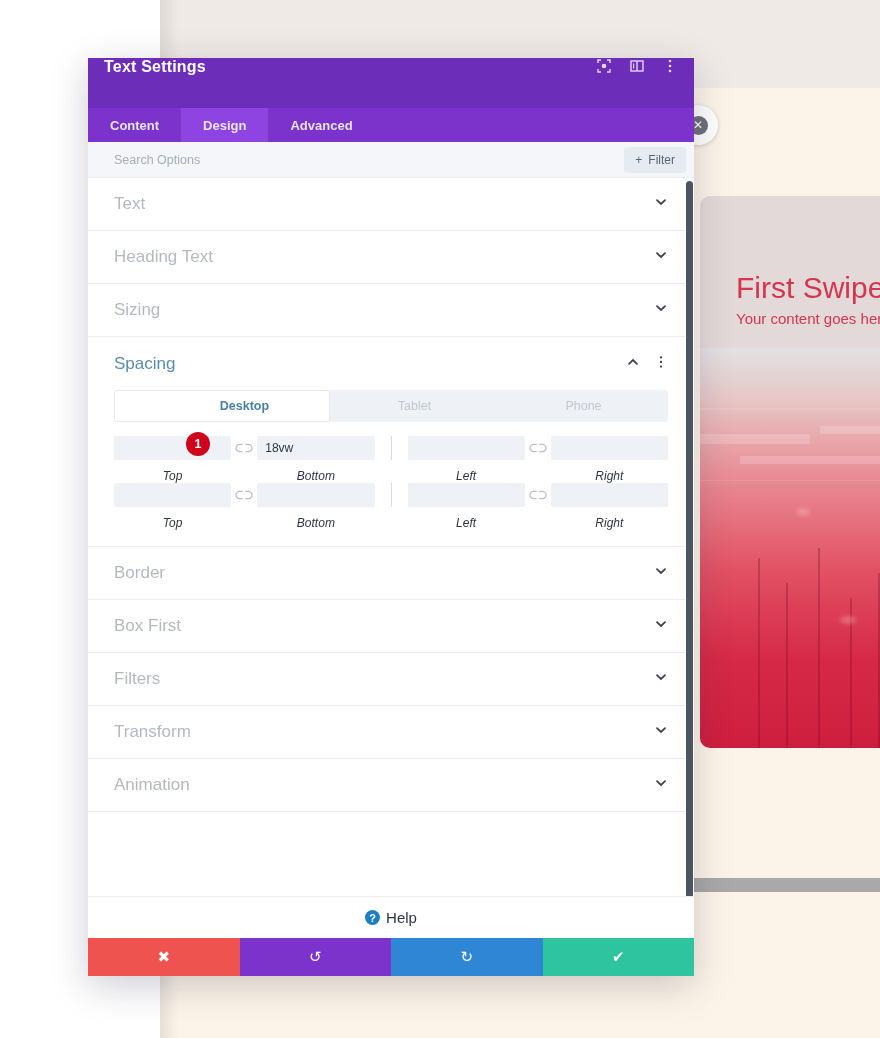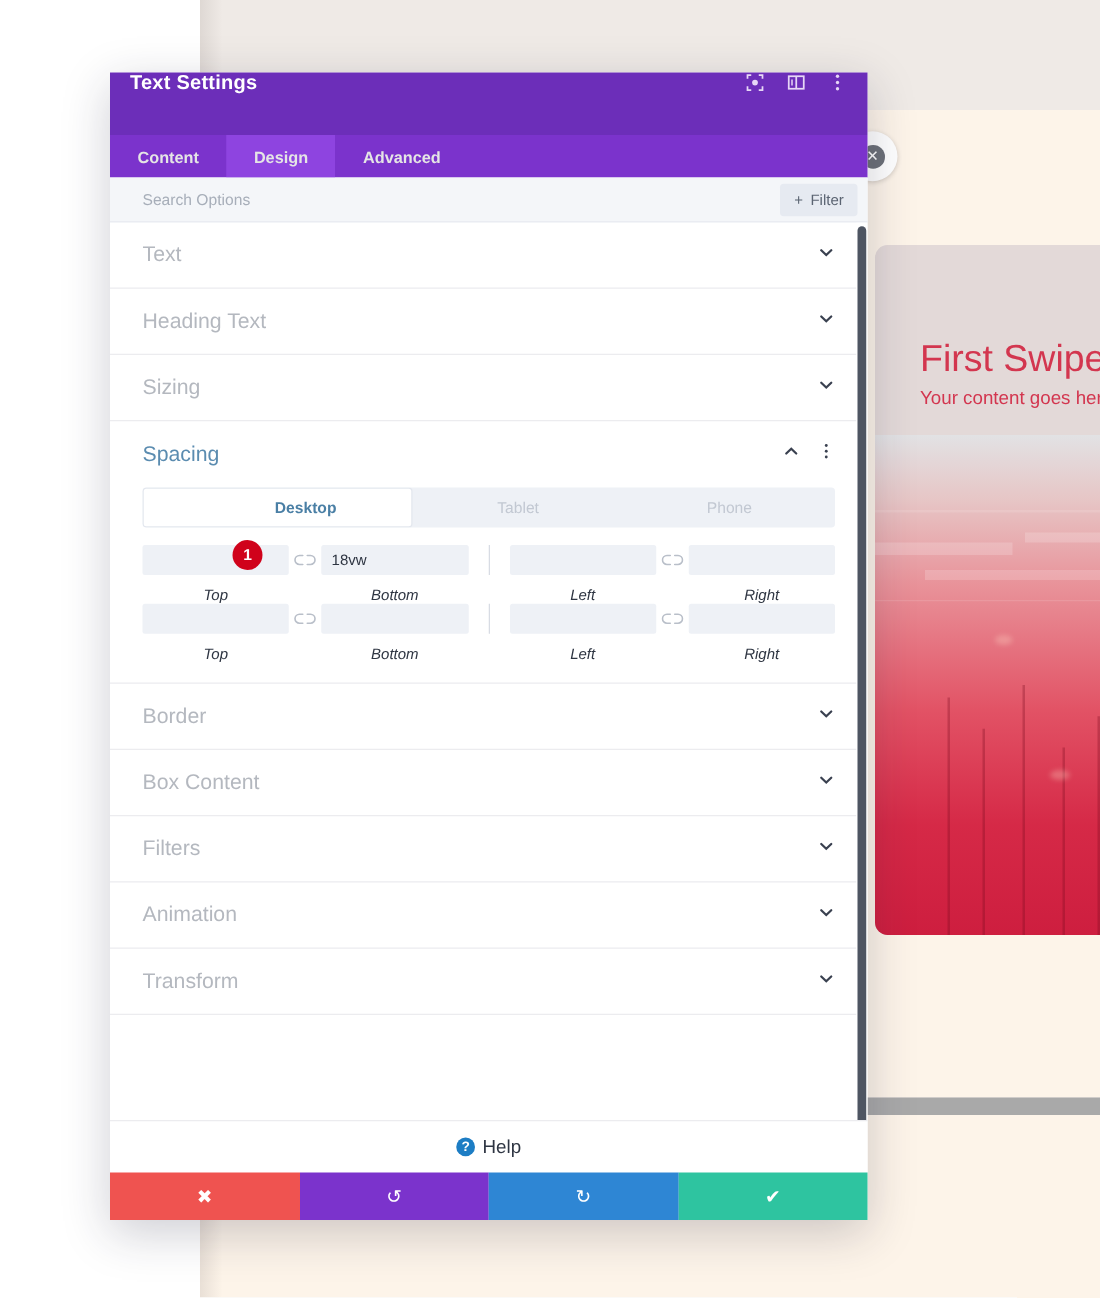--- a/index.html
+++ b/index.html
@@ -452,48 +452,48 @@
         <div class="acc-row">
           <span class="acc-label">Border</span>
           <span class="chev">
             <svg width="14" height="14" viewBox="0 0 14 14" fill="none" stroke="currentColor" stroke-width="1.8" stroke-linecap="round">
               <path d="M3 5.2 L7 9 L11 5.2"></path>
             </svg>
           </span>
         </div>
 
         <div class="acc-row">
-          <span class="acc-label">Box Content</span>
+          <span class="acc-label">Box First</span>
           <span class="chev">
             <svg width="14" height="14" viewBox="0 0 14 14" fill="none" stroke="currentColor" stroke-width="1.8" stroke-linecap="round">
               <path d="M3 5.2 L7 9 L11 5.2"></path>
             </svg>
           </span>
         </div>
 
         <div class="acc-row">
           <span class="acc-label">Filters</span>
           <span class="chev">
             <svg width="14" height="14" viewBox="0 0 14 14" fill="none" stroke="currentColor" stroke-width="1.8" stroke-linecap="round">
               <path d="M3 5.2 L7 9 L11 5.2"></path>
             </svg>
           </span>
         </div>
 
         <div class="acc-row">
+          <span class="acc-label">Transform</span>
+          <span class="chev">
+            <svg width="14" height="14" viewBox="0 0 14 14" fill="none" stroke="currentColor" stroke-width="1.8" stroke-linecap="round">
+              <path d="M3 5.2 L7 9 L11 5.2"></path>
+            </svg>
+          </span>
+        </div>
+
+        <div class="acc-row">
           <span class="acc-label">Animation</span>
-          <span class="chev">
-            <svg width="14" height="14" viewBox="0 0 14 14" fill="none" stroke="currentColor" stroke-width="1.8" stroke-linecap="round">
-              <path d="M3 5.2 L7 9 L11 5.2"></path>
-            </svg>
-          </span>
-        </div>
-
-        <div class="acc-row">
-          <span class="acc-label">Transform</span>
           <span class="chev">
             <svg width="14" height="14" viewBox="0 0 14 14" fill="none" stroke="currentColor" stroke-width="1.8" stroke-linecap="round">
               <path d="M3 5.2 L7 9 L11 5.2"></path>
             </svg>
           </span>
         </div>
 
       </div>
 
       <div class="scrollbar-track">

